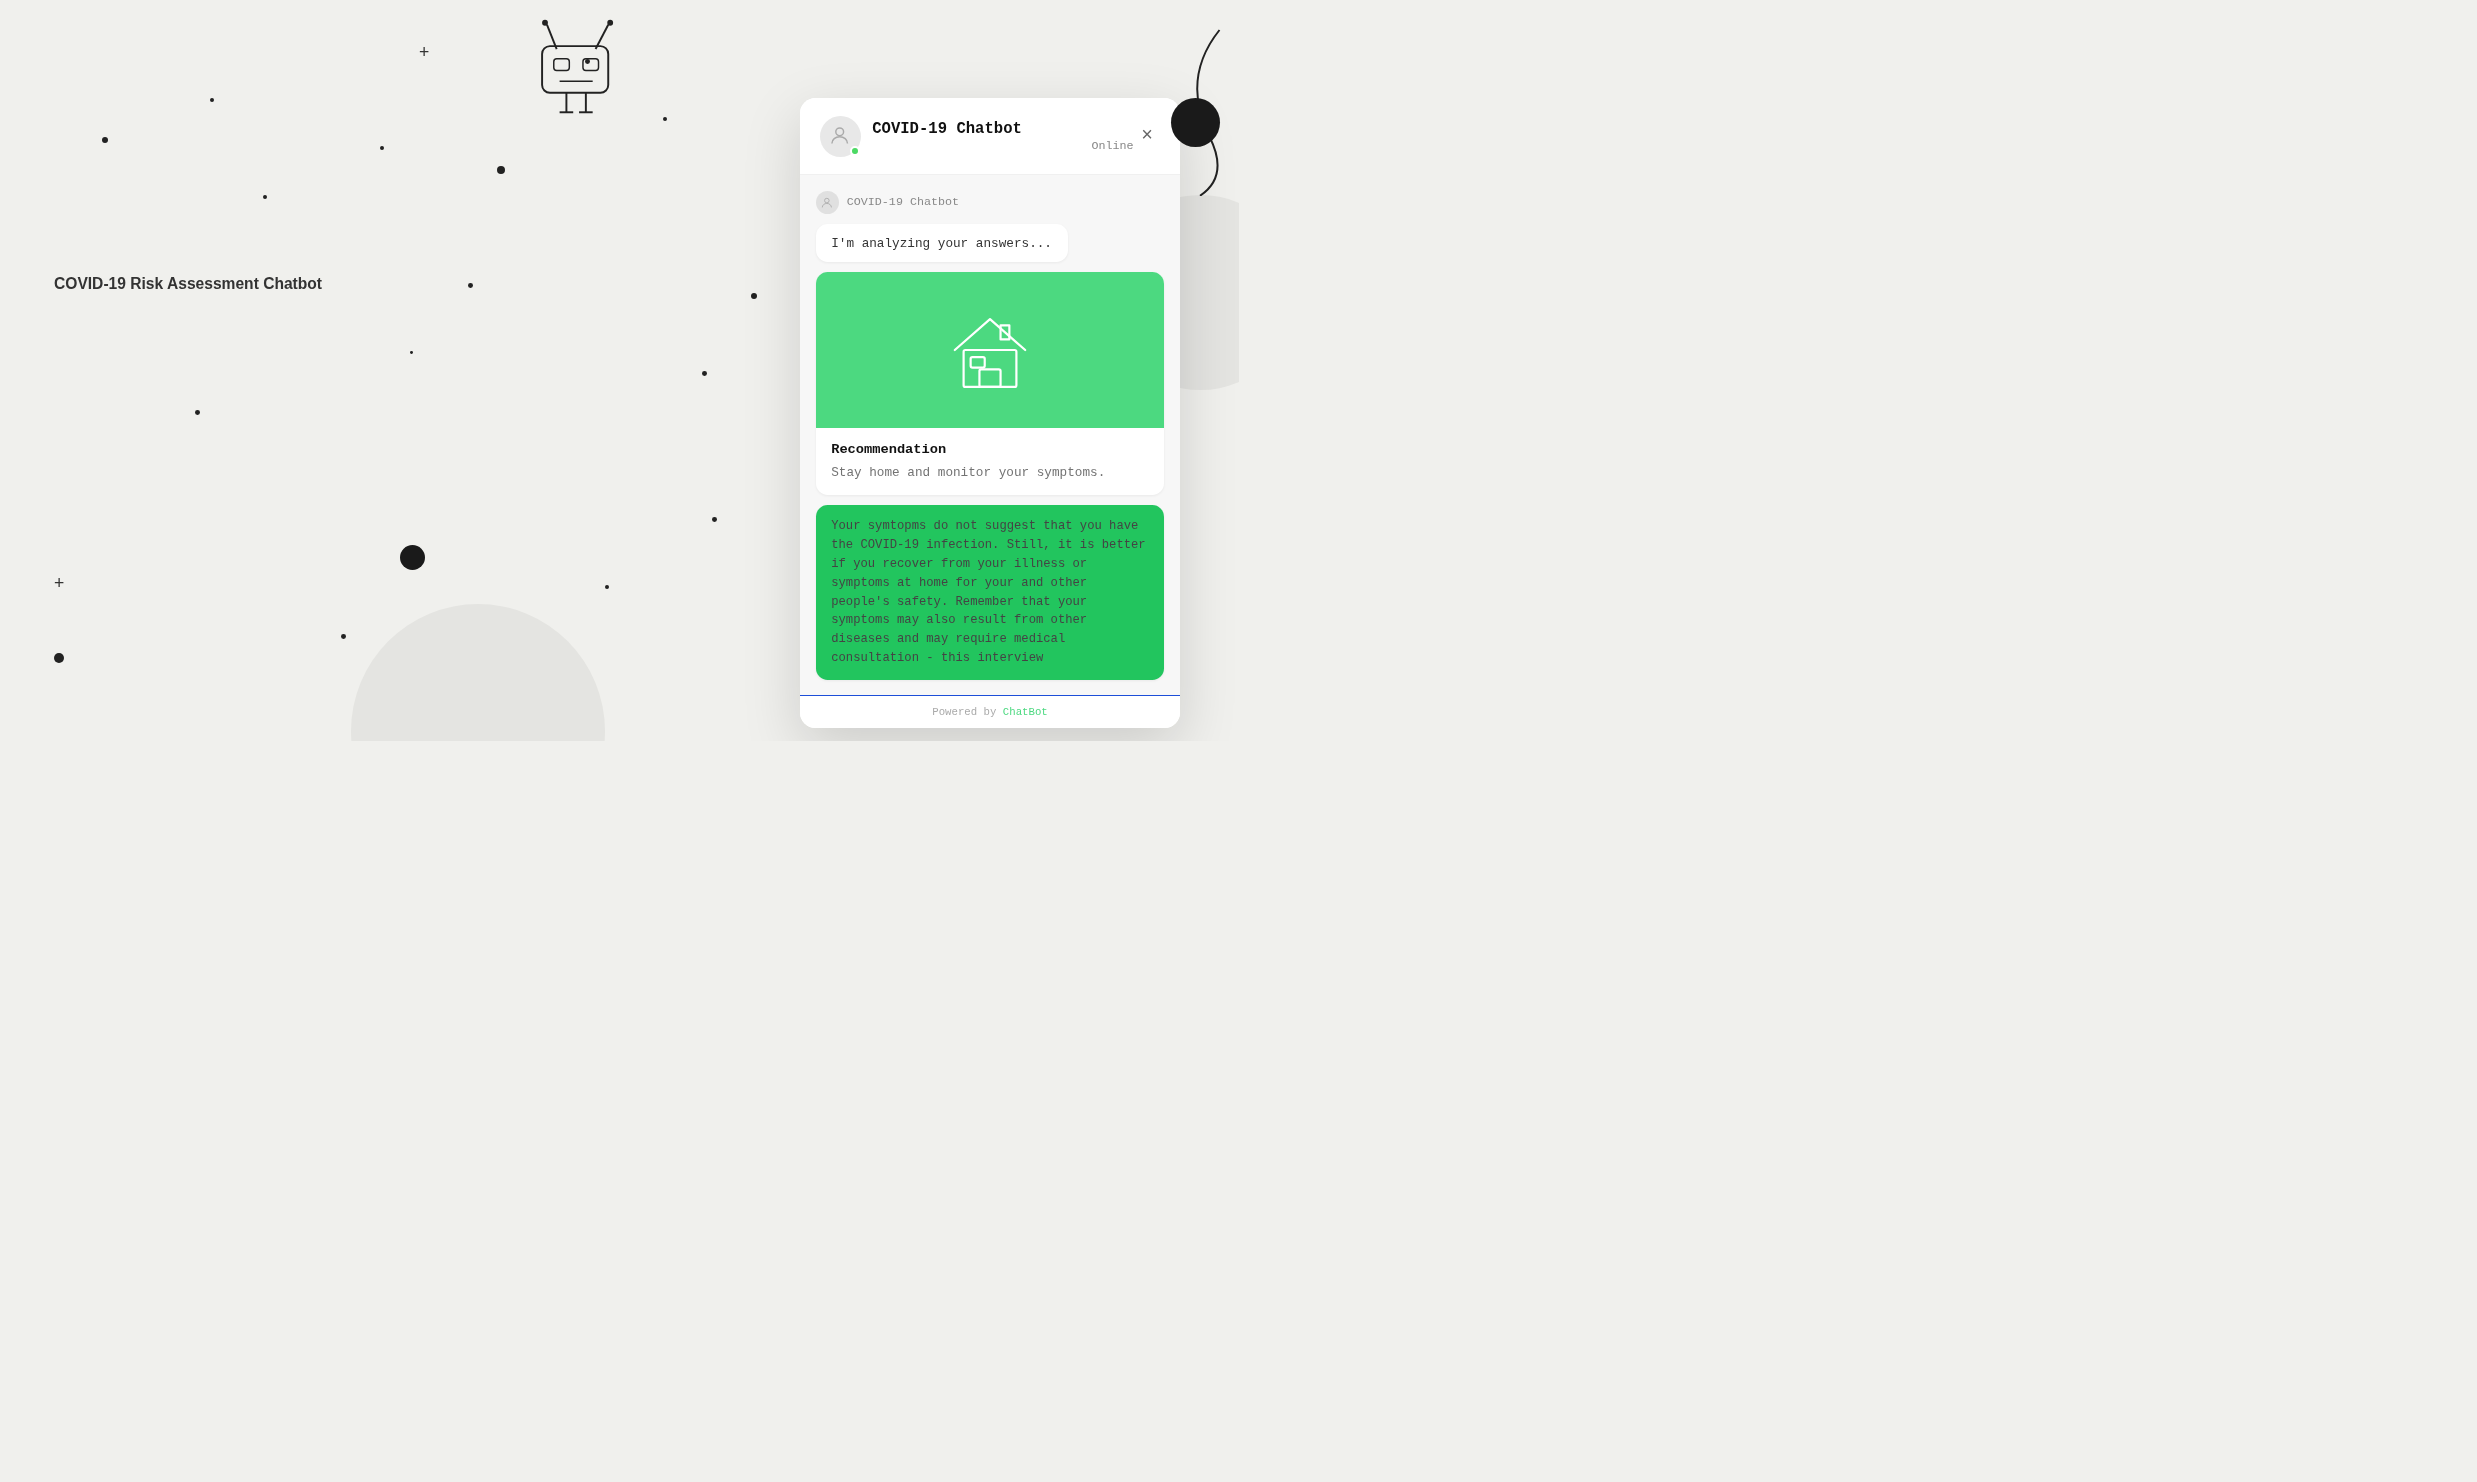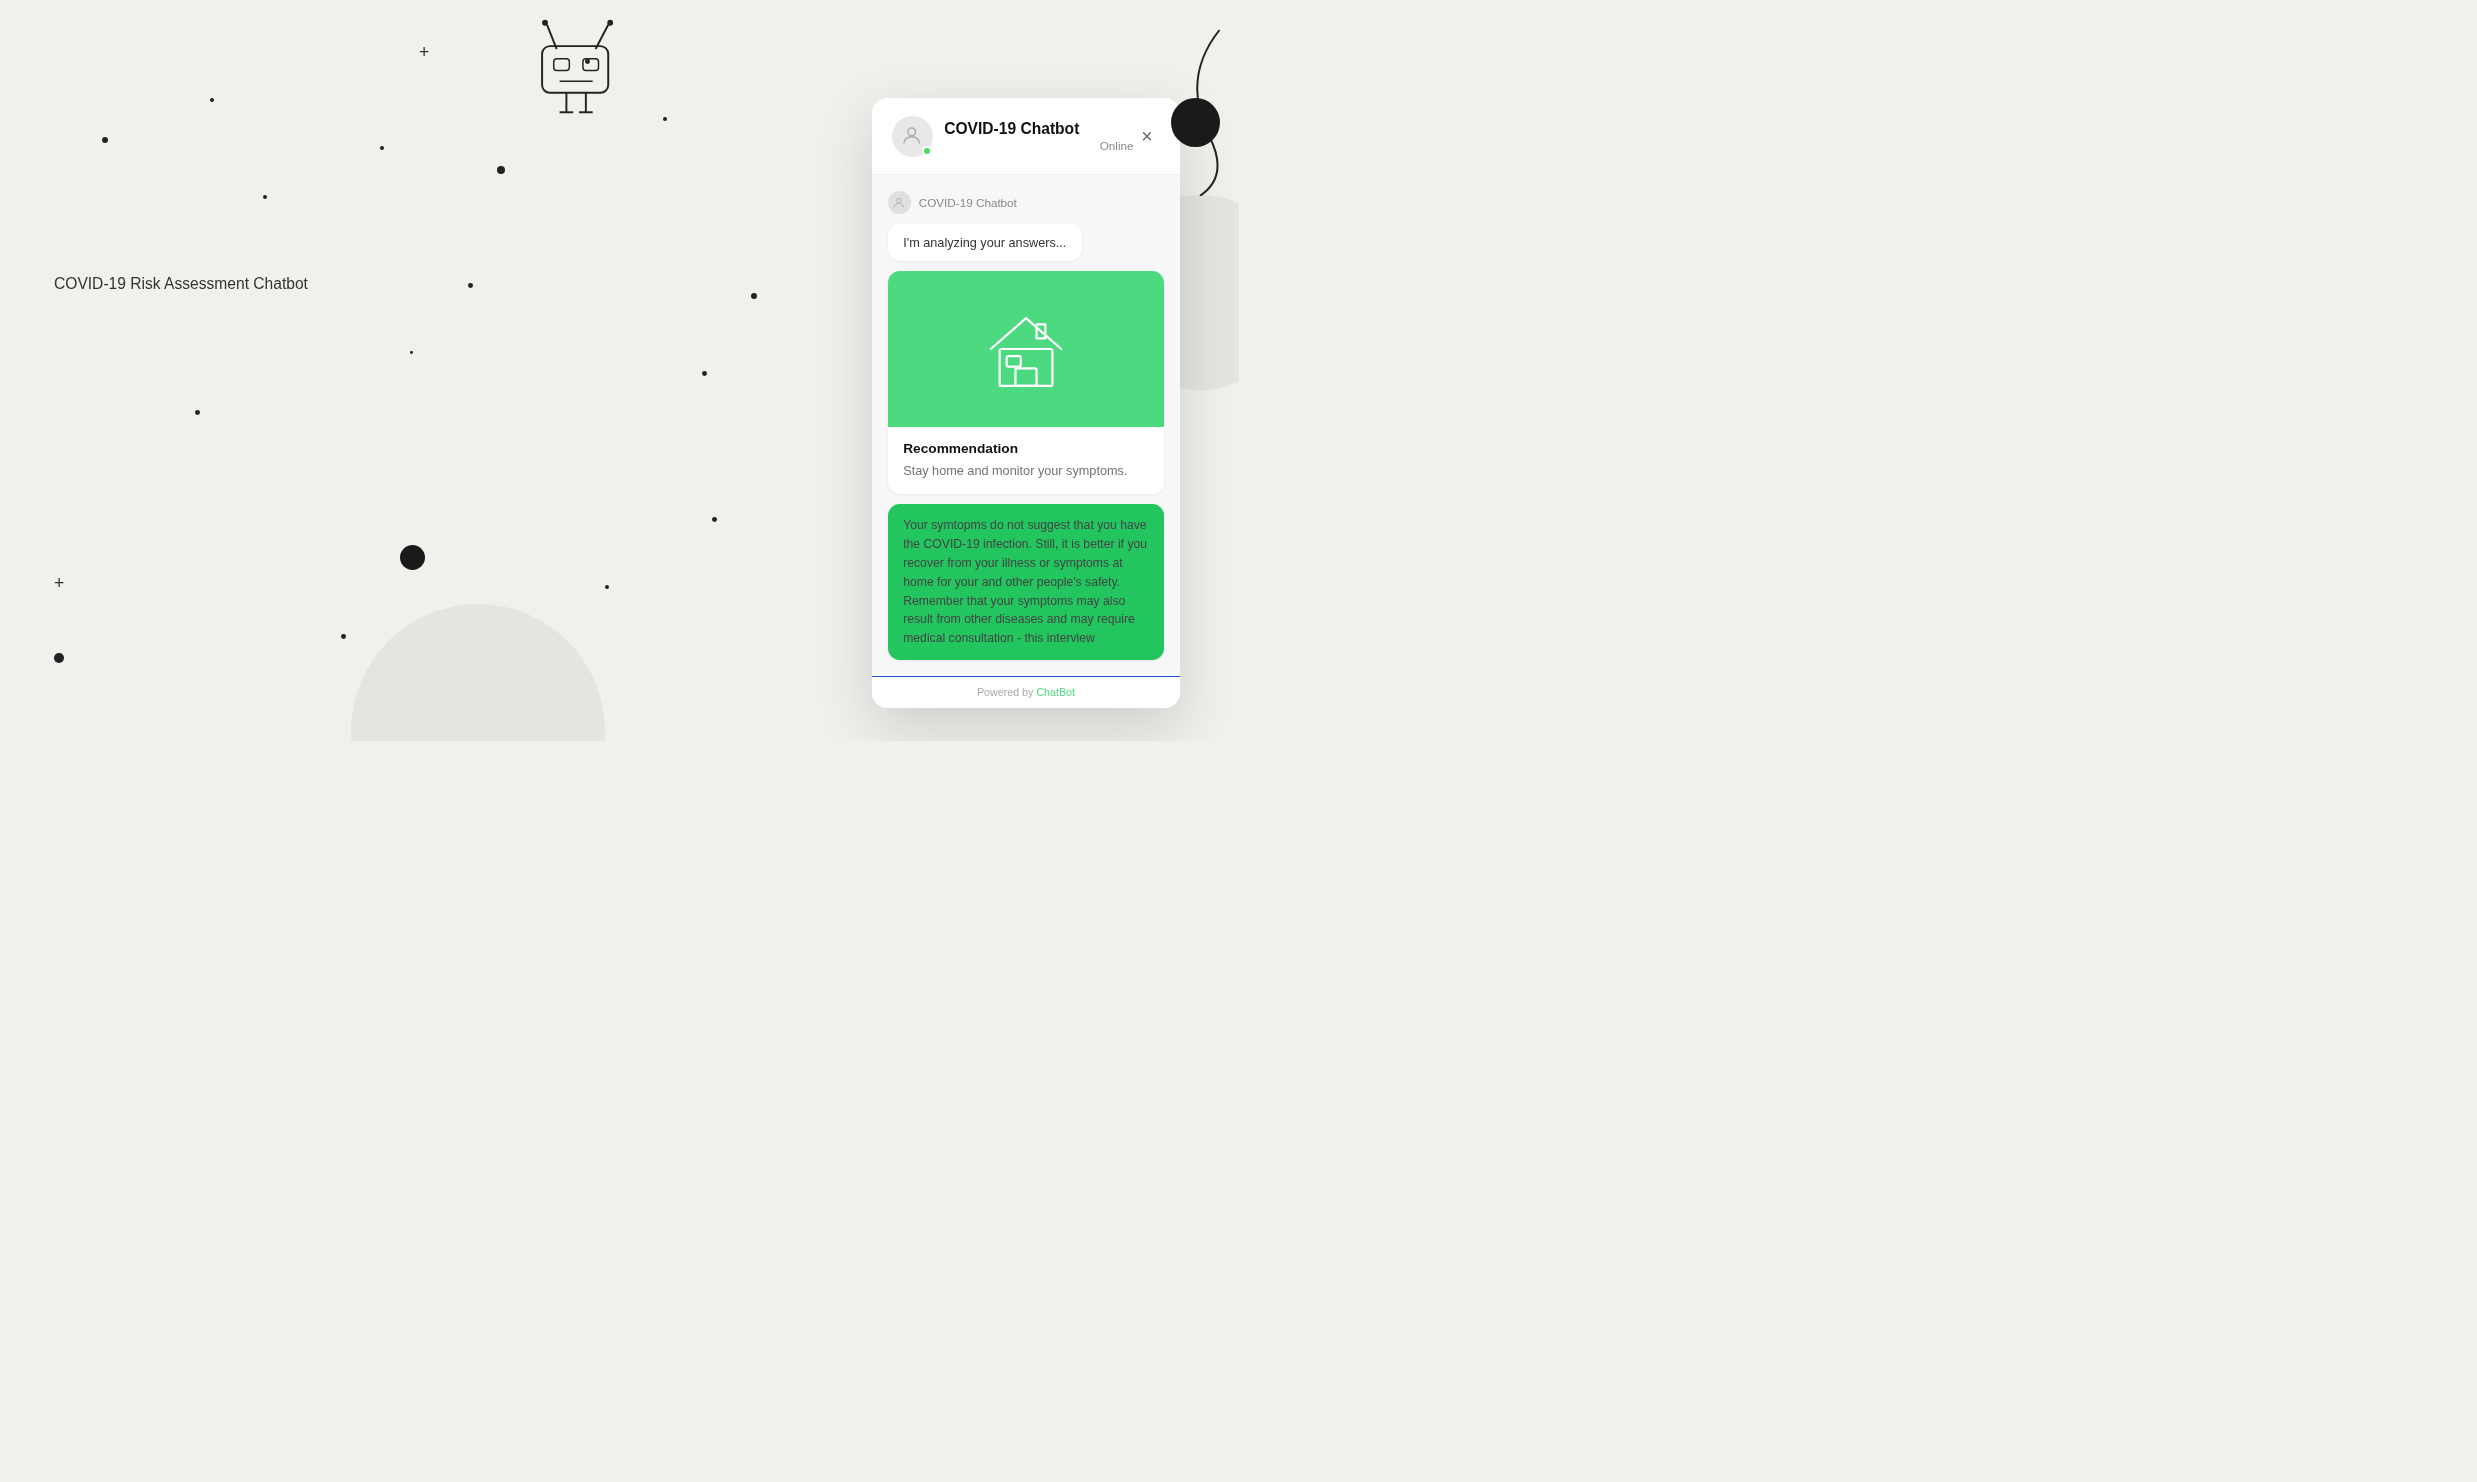--- a/index.html
+++ b/index.html
@@ -30,21 +30,21 @@
 
     
     .left-content {
       position: absolute;
       left: 54px;
       top: 273px;
     }
 
     .subtitle {
       font-size: 15.6px;
-      font-weight: 400;
+      font-weight: 700;
       color: #333;
       margin-bottom: 11.7px;
       line-height: 1.4;
     }
 
     .main-title {
       font-size: 70px;
       font-weight: 900;
       color: #111;
       line-height: 1.05;
@@ -64,27 +64,28 @@
     
     .curvy-line {
       position: absolute;
     }
 
     
     .chat-window {
       position: absolute;
       right: 59px;
       top: 98px;
-      width: 308px;
+      width: 380px;
       background: #fff;
       border-radius: 15.6px;
       box-shadow: 0 19.5px 59px rgba(0,0,0,0.15);
       overflow: hidden;
       display: flex;
       flex-direction: column;
+      font-family: Liberation Mono, monospace;
     }
 
     
     .chat-header {
       background: #fff;
       padding: 17.6px 19.5px;
       display: flex;
       align-items: center;
       border-bottom: 1px solid #f0f0f0;
       position: relative;

